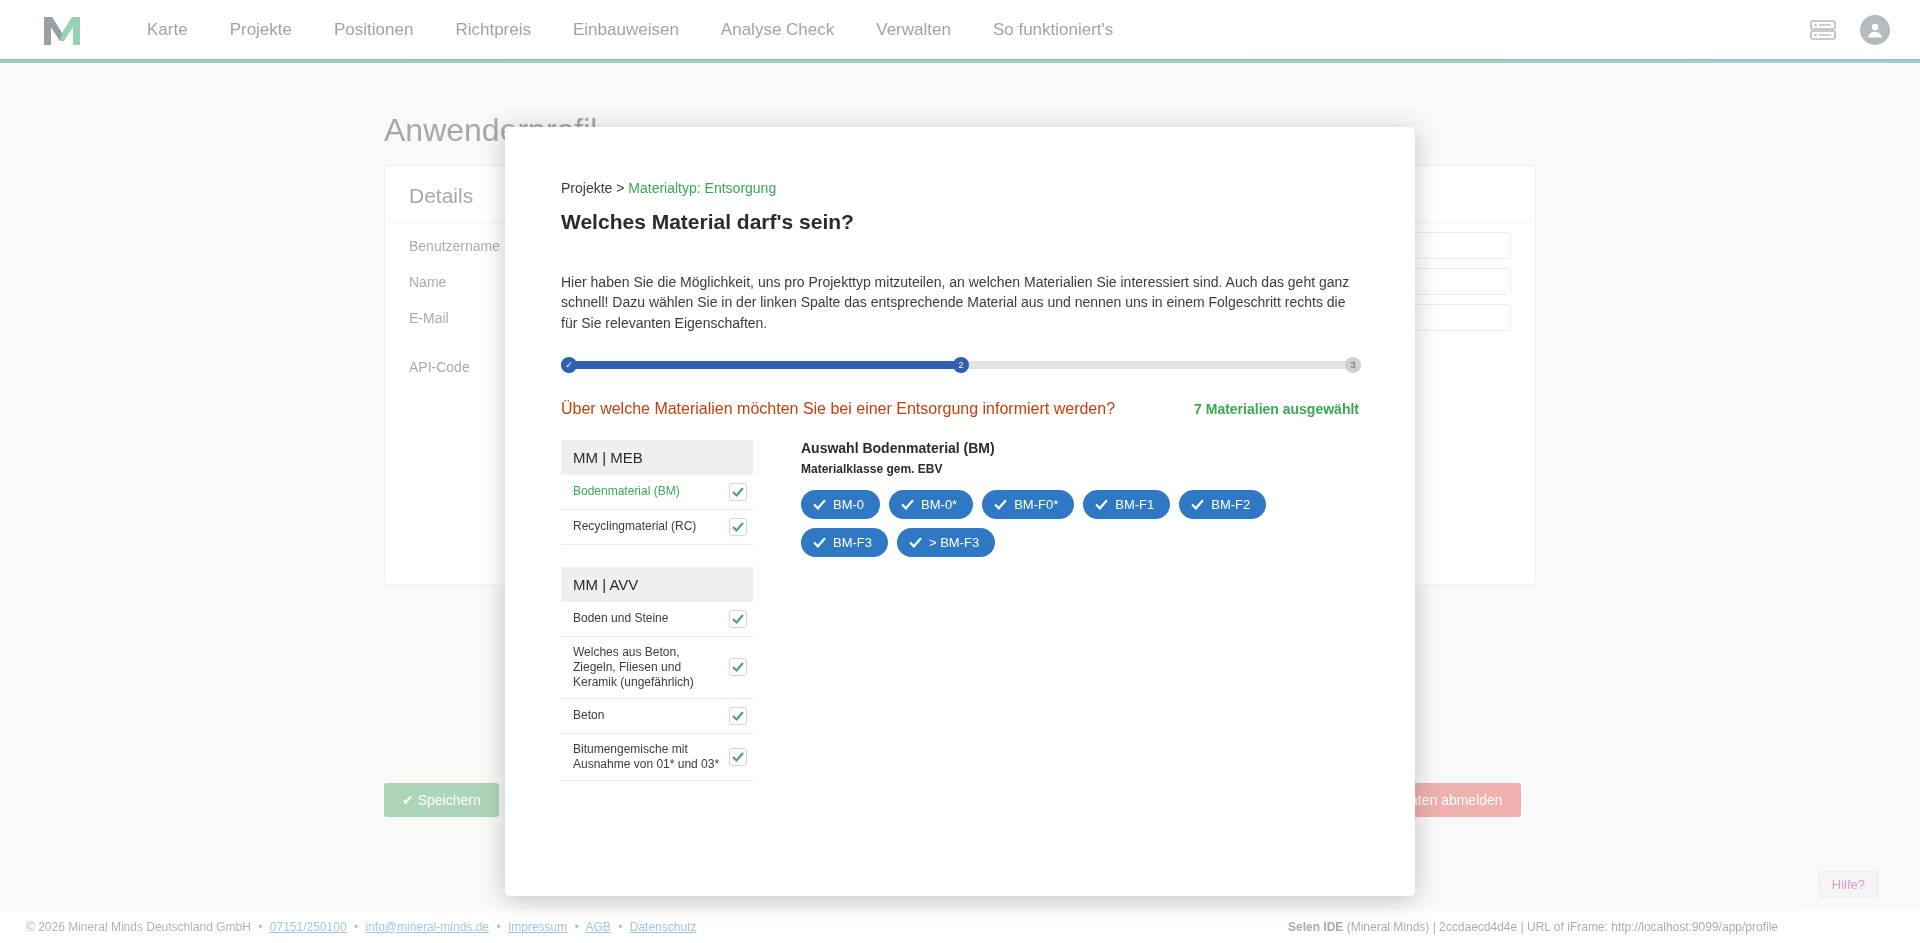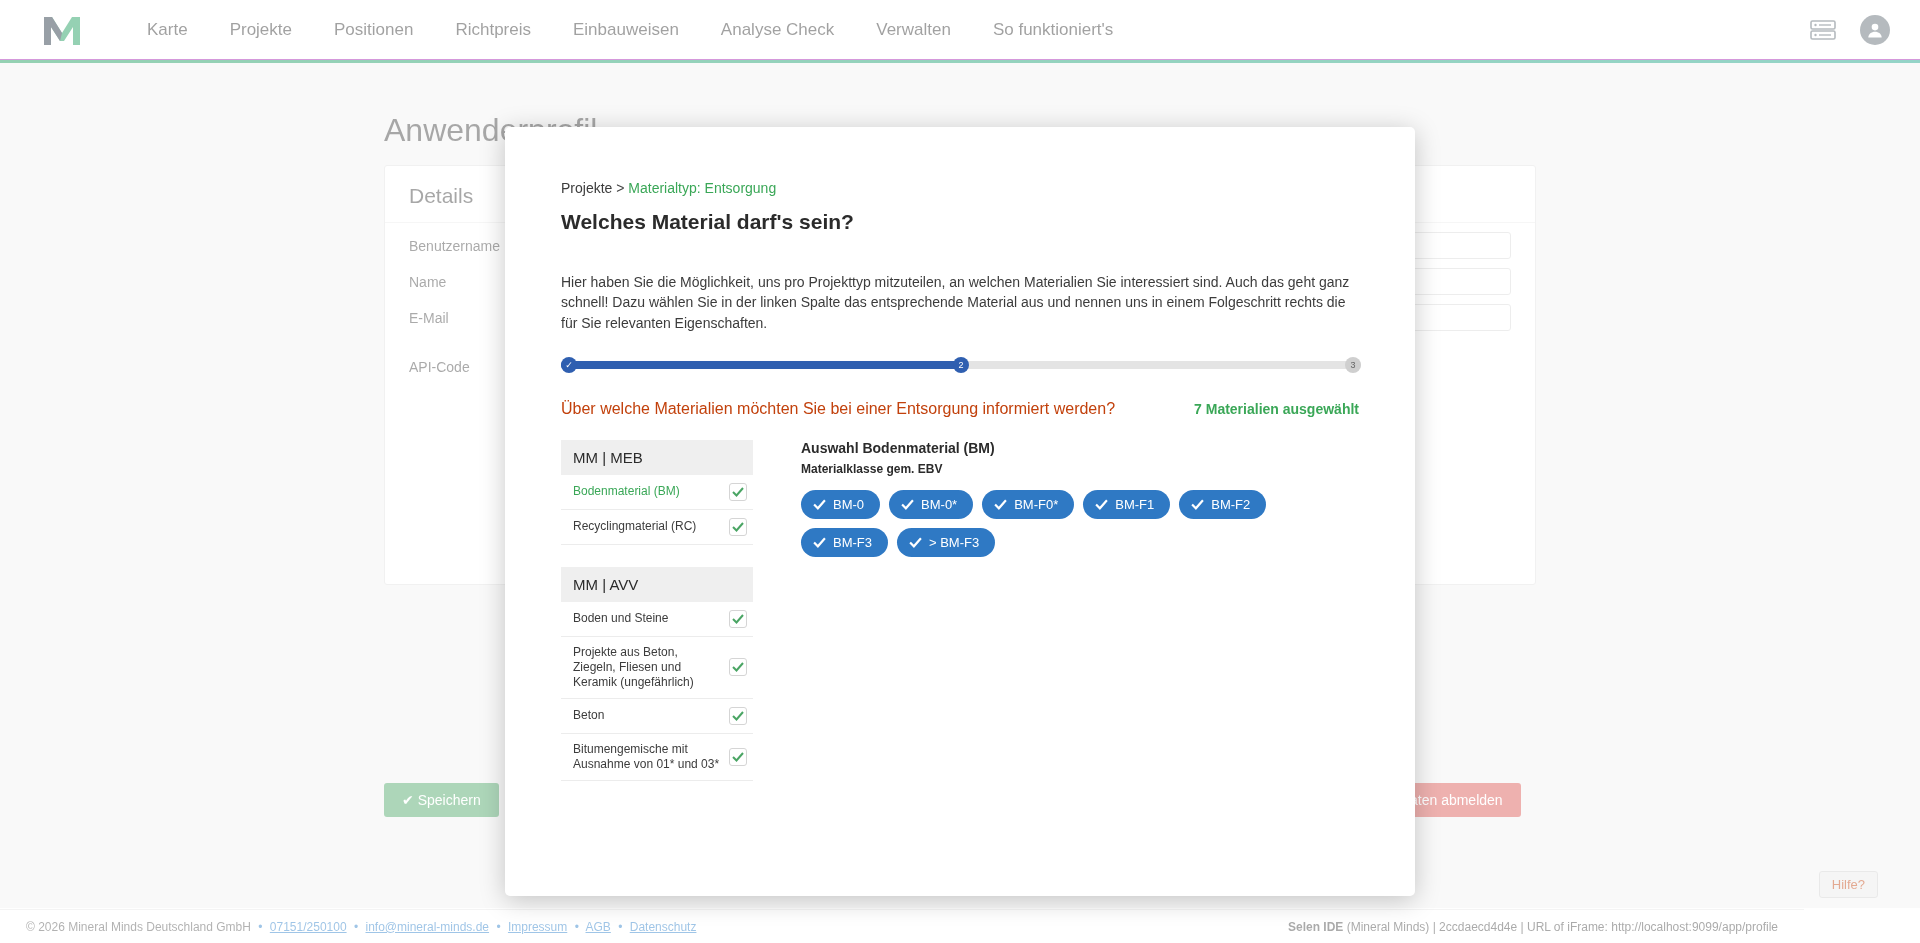--- a/index.html
+++ b/index.html
@@ -98,21 +98,21 @@
     padding: 0 26px;
     z-index: 6;
   }
   .footer a { color: #2c7fc9; text-decoration: underline; }
   .footer .sep { color: #2c7fc9; margin: 0 4px; }
   .footer-right { color: #444; }
   .footer-right b { font-weight: bold; }
   .help-badge {
     position: absolute; right: 42px; bottom: 45px;
     background: #e9e9e9; border: 1px solid #cfcfcf;
-    border-radius: 3px; font-size: 13px; color: #c2410c;
+    border-radius: 3px; font-size: 13px; color: #a21caf;
     padding: 5px 12px; cursor: pointer;
     z-index: 7;
   }
 
   
   .overlay {
     position: absolute; top: 0; left: 0; width: 1920px; height: 943px;
     background: rgba(255,255,255,0.55);
     z-index: 10;
   }
@@ -357,21 +357,21 @@
       <div class="mat-item">
         <span>Boden und Steine</span>
         <span class="check">
           <svg viewBox="0 0 12 12" aria-hidden="true">
               <path d="M1 6 L4.5 9.5 L11 2" fill="none" stroke="#4aa564" stroke-width="2"></path>
             </svg>
         </span>
       </div>
 
       <div class="mat-item">
-        <span>Projekte aus Beton, Ziegeln, Fliesen und Keramik (ungefährlich)</span>
+        <span>Welches aus Beton, Ziegeln, Fliesen und Keramik (ungefährlich)</span>
         <span class="check">
           <svg viewBox="0 0 12 12" aria-hidden="true">
               <path d="M1 6 L4.5 9.5 L11 2" fill="none" stroke="#4aa564" stroke-width="2"></path>
             </svg>
         </span>
       </div>
 
       <div class="mat-item">
         <span>Beton</span>
         <span class="check">

